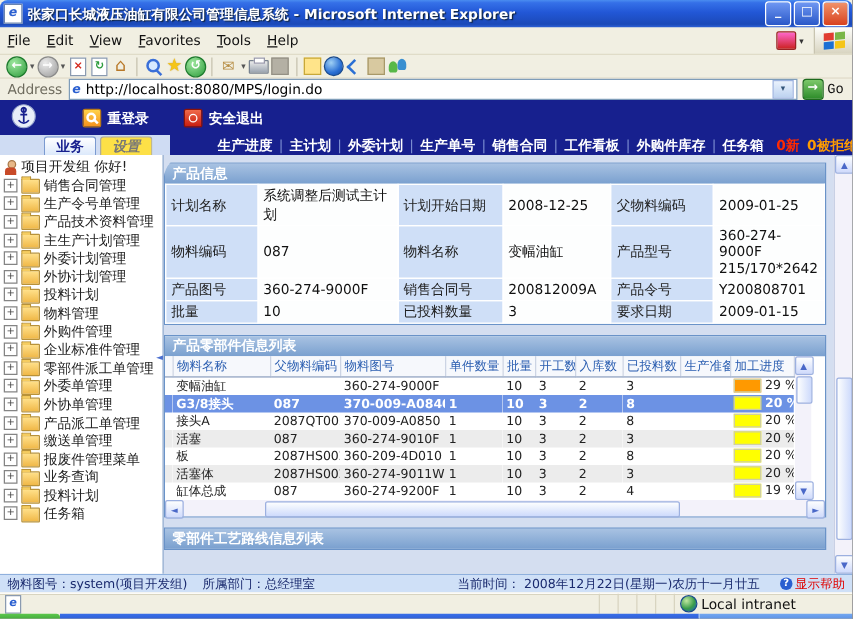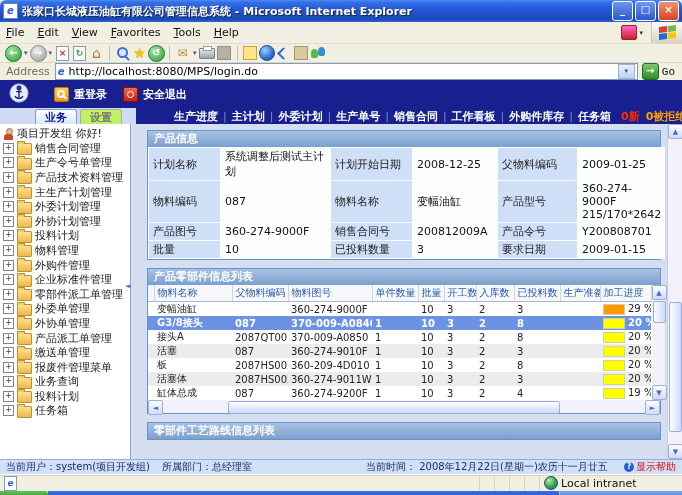--- a/index.html
+++ b/index.html
@@ -79,36 +79,36 @@
     font-size:7px;color:#35567a;text-align:center;line-height:12px;flex:none;}
   .go-btn{display:flex;align-items:center;margin-left:4px;flex:none;}
   .go-ic{width:15px;height:15px;border-radius:3px;background:linear-gradient(#7cc86a,#2d8c2a);
     border:1px solid #1c6a1c;color:#fff;font-size:10px;font-weight:bold;text-align:center;line-height:14px;}
   .go-txt{margin:0 4px 0 3px;color:#111;font-family:Liberation Mono, monospace;}
 
   
   .appheader{height:28px;background:#17208e;display:flex;align-items:center;padding:0 8px;}
   .applogo{flex:none;margin-right:8px;}
   .app-title{color:#fff;font-weight:bold;font-size:15px;letter-spacing:1px;flex:1;white-space:nowrap;overflow:hidden;}
-  .hdr-btn{display:flex;align-items:center;margin-left:16px;color:#fff;font-weight:bold;flex:none;cursor:default;justify-content:flex-end;}
+  .hdr-btn{display:flex;align-items:center;margin-left:28px;color:#fff;font-weight:bold;flex:none;cursor:default;justify-content:flex-end;}
   .key-ic{position:relative;width:13px;height:13px;border-radius:2px;margin-right:5px;
     background:linear-gradient(#ffd24a,#f5921e);border:1px solid #b87818;}
   .key-ic::before{content:"";position:absolute;left:2px;top:2px;width:4px;height:4px;border:2px solid #fff;border-radius:50%;}
   .key-ic::after{content:"";position:absolute;left:7px;top:8px;width:5px;height:2px;background:#fff;transform:rotate(45deg);}
   .power-ic{position:relative;width:13px;height:13px;border-radius:2px;margin-right:5px;
     background:linear-gradient(#f06a4a,#c81e10);border:1px solid #8c1208;}
   .power-ic::before{content:"";position:absolute;left:3px;top:3px;width:5px;height:5px;border:1.5px solid #fff;border-radius:50%;}
 
   
   .tabnav{height:16px;display:flex;}
   .tabs{width:130px;background:#cfdcf3;display:flex;align-items:flex-end;padding-left:6px;gap:3px;flex:none;}
   .tab{padding:1px 9px 0 9px;border:1px solid #7a9ad0;border-bottom:none;border-radius:3px 3px 0 0;
     font-weight:bold;font-size:11px;line-height:13px;}
   .tab.active{background:linear-gradient(#ffffff,#dce9fb);color:#17208e;margin-left:29px;}
-  .tab.inactive{background:#bef264;color:#777;border-color:#b0ac9c;}
+  .tab.inactive{background:#fde047;color:#777;border-color:#b0ac9c;font-style:italic;}
   .navbar{flex:1;background:#17208e;display:flex;align-items:center;padding-left:38px;overflow:hidden;}
   .nav-item{color:#fff;font-weight:bold;white-space:nowrap;}
   .nav-sep{color:#7a8cd0;margin:0 5px;}
   .badge-new{color:#ff2a00;font-weight:bold;margin-left:10px;white-space:nowrap;}
   .badge-rej{color:#ff9c00;font-weight:bold;margin-left:6px;white-space:nowrap;}
 
   
   .main{height:335px;display:flex;position:relative;background:#d4def0;}
   .sidebar{width:130px;background:#fff;border-right:1px solid #8aa6cc;overflow:hidden;flex:none;padding-top:2px;}
   .tree-root{display:flex;align-items:center;gap:3px;height:15px;padding-left:3px;color:#333;}
@@ -118,21 +118,21 @@
   .tree-item{display:flex;align-items:center;gap:3px;height:14.6px;padding-left:3px;}
   .plusbox{width:9px;height:9px;border:1px solid #848484;background:#fff;color:#444;font-size:8px;
     line-height:7px;text-align:center;flex:none;}
   .folder{width:13px;height:10px;background:linear-gradient(#ffe08a,#f0b848);border:1px solid #b8923a;
     border-radius:1px;position:relative;flex:none;margin-top:2px;}
   .folder::before{content:"";position:absolute;left:-1px;top:-3px;width:6px;height:2px;background:#f5cc60;
     border:1px solid #b8923a;border-bottom:none;border-radius:1px 1px 0 0;}
   .tree-label{color:#222;white-space:nowrap;overflow:hidden;}
   .splitter-arrow{position:absolute;left:125px;top:158px;font-size:7px;color:#4a6fd0;z-index:3;}
 
-  .content{flex:1;padding:6px 6px 0 16px;overflow:hidden;border-radius:19px;}
+  .content{flex:1;padding:6px 6px 0 0;overflow:hidden;border-radius:19px;}
   .panel{border:1px solid #6a93c8;background:#fff;margin-bottom:8px;}
   .panel-hd{height:16px;background:linear-gradient(#a8c2e2,#7aa0cf);color:#fff;font-weight:bold;
     font-size:11px;line-height:16px;padding-left:6px;}
 
   
   .igrid{border-collapse:collapse;width:100%;table-layout:fixed;}
   .igrid td{font-size:11px;padding:1px 4px;border:1px solid #fff;overflow:hidden;vertical-align:middle;}
   .igrid td.lab{background:#cfdff7;color:#222;}
   .igrid td.val{background:#fdfefe;color:#111;}
   .igrid td.emptyc{background:#fff;}
@@ -642,21 +642,21 @@
     </div>
 
     <div class="page-vscroll">
       <div class="sb-btn">▲</div>
       <div class="page-vthumb"></div>
       <div class="sb-btn bottom">▼</div>
     </div>
   </div>
 
   <div class="appstatus">
-    <span class="as-user"><span>当前用户：</span><span>system(项目开发组)</span></span>
+    <span class="as-user"><span>物料图号：</span><span>system(项目开发组)</span></span>
     <span class="as-dept">所属部门：总经理室</span>
     <span class="as-time"><span>当前时间：</span> <span>2008年12月22日(星期一)农历十一月廿五</span></span>
     <span class="as-help">
       <span class="help-ic">?</span>
       <span>显示帮助</span>
     </span>
   </div>
 
   <div class="iestatus">
     <div class="ie-left">

